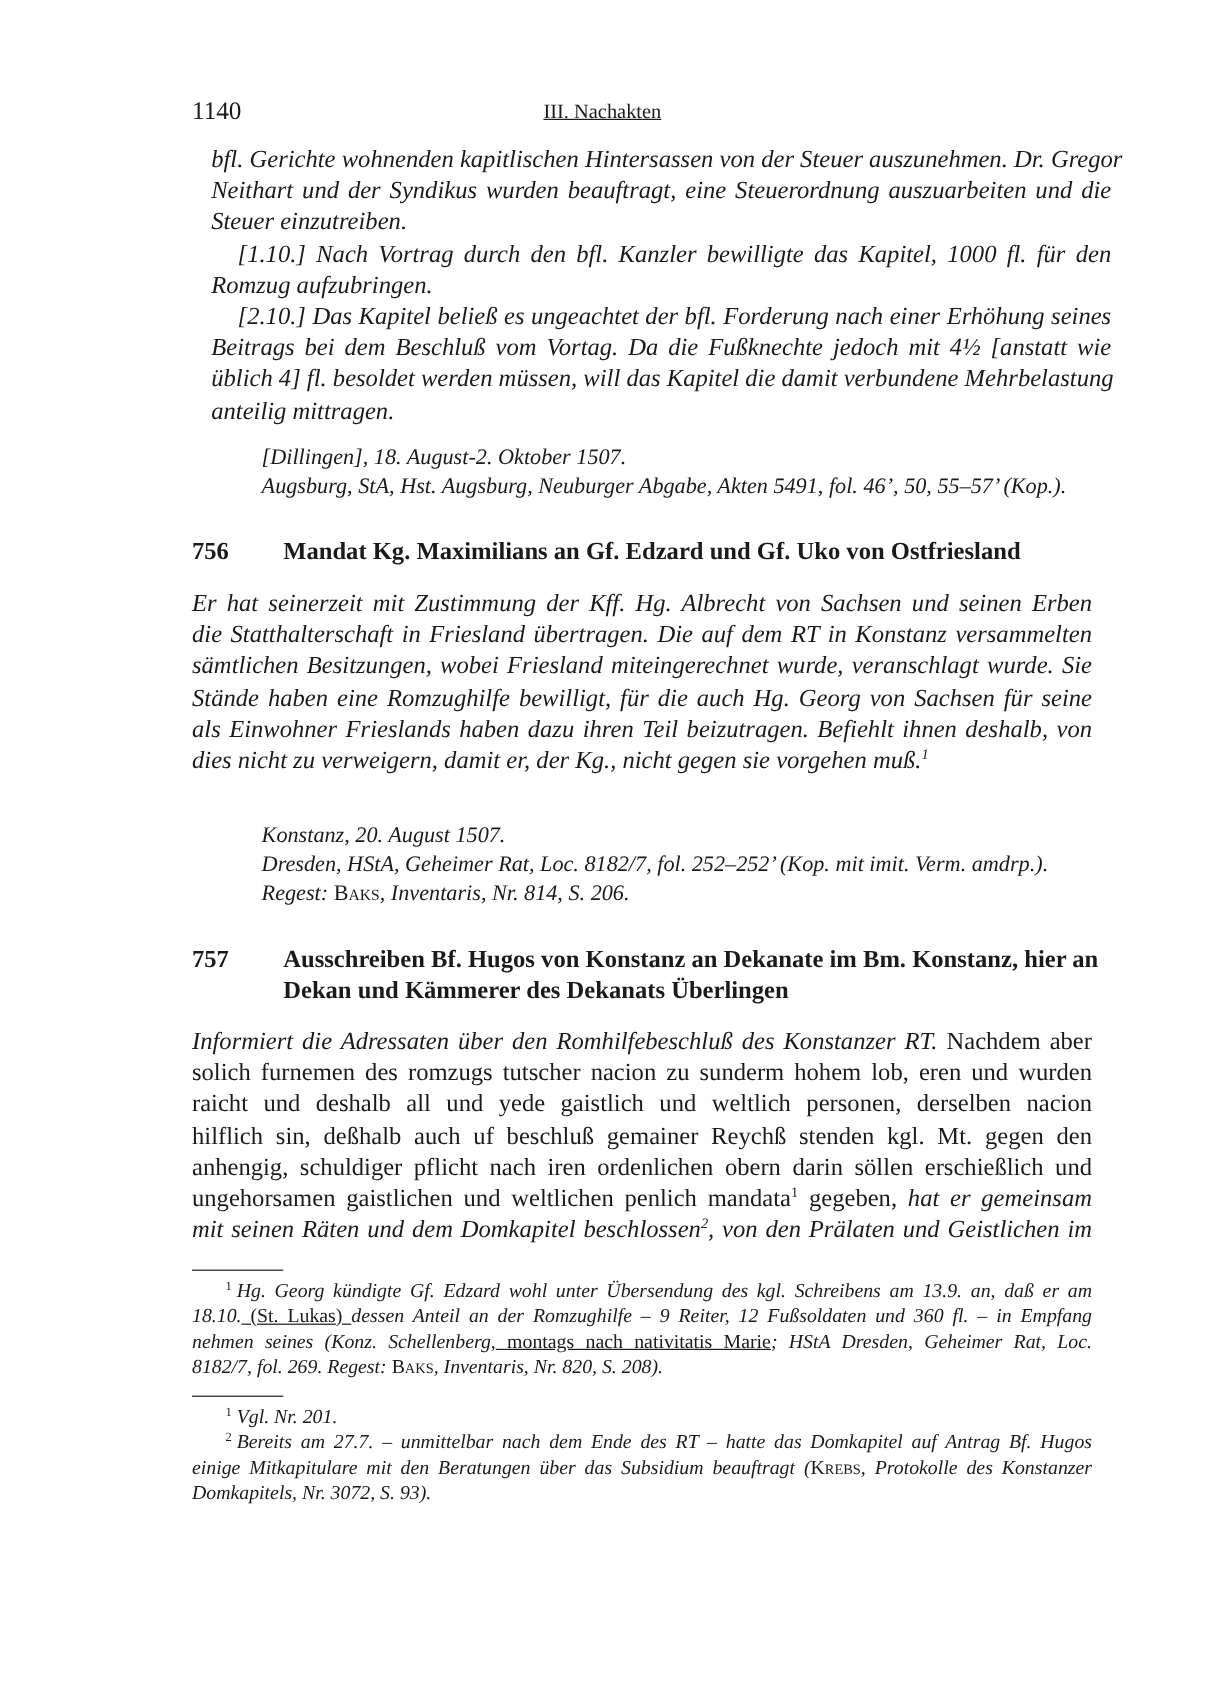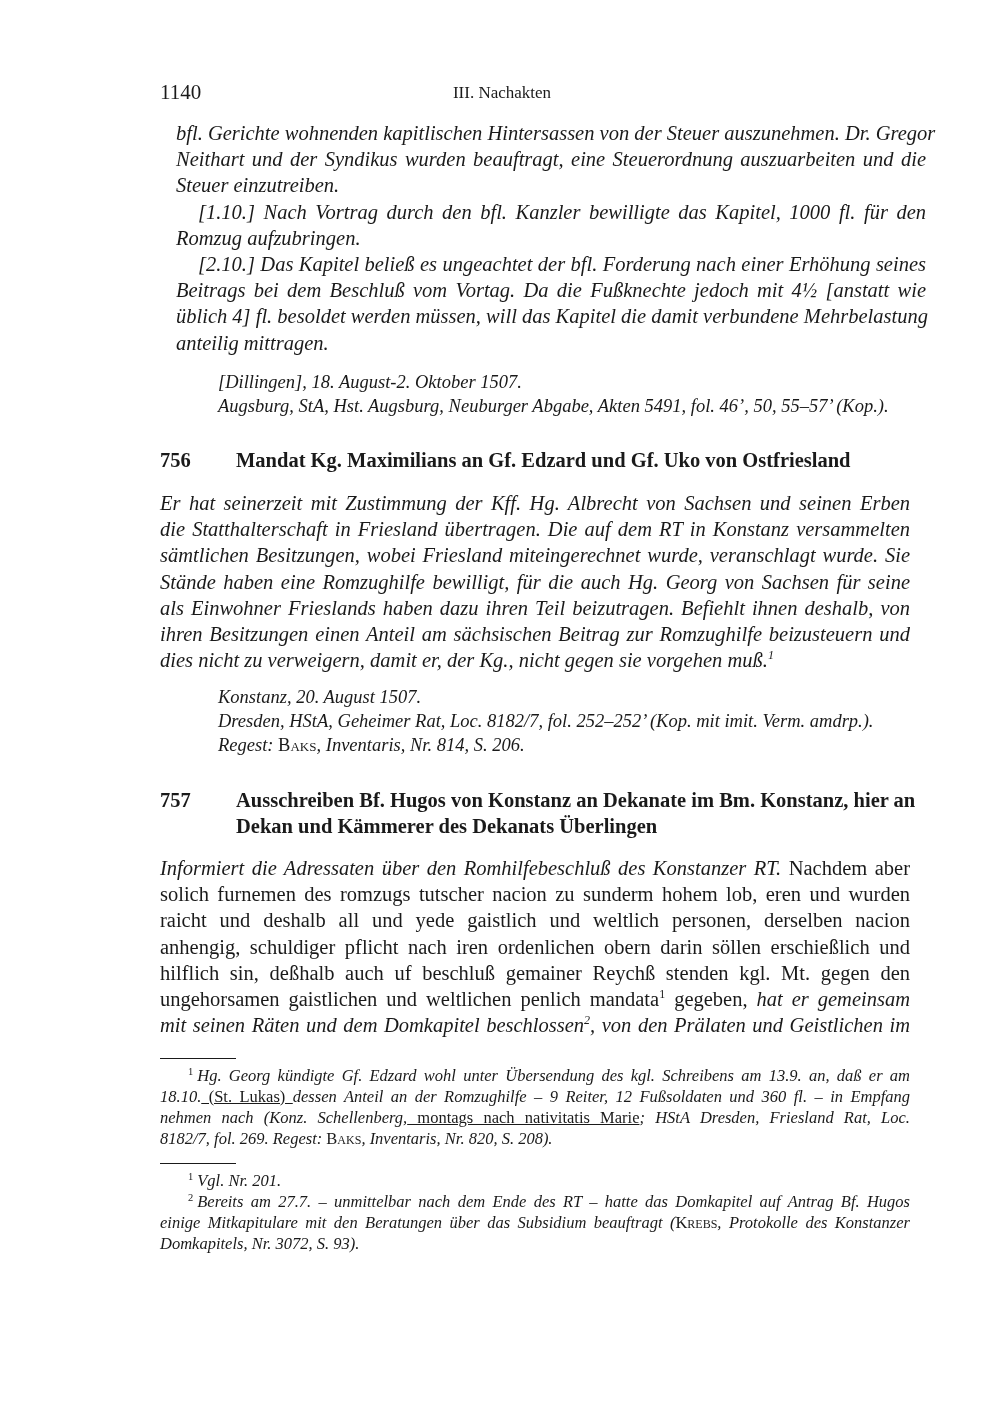--- a/index.html
+++ b/index.html
@@ -1,20 +1,20 @@
 <!DOCTYPE html>
 <html><head>
 <meta charset="utf-8">
 <style>
   html, body { margin: 0; padding: 0; background: #ffffff; }
   body { width: 1004px; height: 1418px; position: relative; overflow: hidden;
          font-family: "Liberation Serif", "DejaVu Serif", serif; color: #1a1a1a; }
   .page { position: absolute; left: 0; top: 0; width: 1004px; height: 1418px; border-radius: 30px; }
   .header-num { position: absolute; left: 160px; top: 80px; font-size: 21px; }
-  .header-title { position: absolute; left: 0; width: 1004px; top: 83px; text-align: center; font-size: 17px; }
+  .header-title { position: absolute; left: 0; width: 1004px; top: 83px; text-align: center; font-size: 17px; text-decoration: underline; }
   .block { position: absolute; left: 160px; width: 750px; }
   .line { display: block; white-space: nowrap; font-size: 20.5px; line-height: 26.2px; height: 26.2px;
           text-align: justify; text-align-last: justify; }
   .line.last { text-align-last: left; }
   .it { font-style: italic; }
   .ind { padding-left: 22px; }
   .src { position: absolute; left: 218px; width: 700px; }
   .src .line { font-size: 18.5px; line-height: 24px; height: 24px; text-align-last: left; font-style: italic; }
   .sc { font-variant: small-caps; font-style: normal; }
   .up { font-style: normal; text-decoration: underline; }
@@ -60,21 +60,20 @@
         <span>Mandat Kg. Maximilians an Gf. Edzard und Gf. Uko von Ostfriesland</span>
       </div>
   </div>
 
   <div class="block it" style="top:490px;">
     <span class="line">Er hat seinerzeit mit Zustimmung der Kff. Hg. Albrecht von Sachsen und seinen Erben</span>
     <span class="line">die Statthalterschaft in Friesland übertragen. Die auf dem RT in Konstanz versammelten</span>
     <span class="line">sämtlichen Besitzungen, wobei Friesland miteingerechnet wurde, veranschlagt wurde. Sie</span>
     <span class="line">Stände haben eine Romzughilfe bewilligt, für die auch Hg. Georg von Sachsen für seine</span>
     <span class="line">als Einwohner Frieslands haben dazu ihren Teil beizutragen. Befiehlt ihnen deshalb, von</span>
-    <span class="line">ihren Besitzungen einen Anteil am sächsischen Beitrag zur Romzughilfe beizusteuern und</span>
     <span class="line last"><span>dies nicht zu verweigern, damit er, der Kg., nicht gegen sie vorgehen muß.</span><span class="sup">1</span></span>
   </div>
 
   <div class="src" style="top:685px;">
     <span class="line">Konstanz, 20. August 1507.</span>
     <span class="line">Dresden, HStA, Geheimer Rat, Loc. 8182/7, fol. 252–252’ (Kop. mit imit. Verm. amdrp.).</span>
     <span class="line"><span>Regest:</span> <span class="sc">Baks</span><span>, Inventaris, Nr. 814, S. 206.</span></span>
   </div>
 
   <div class="heading" style="top:787px;">
@@ -82,31 +81,31 @@
     <div class="txt">
       <span>Ausschreiben Bf. Hugos von Konstanz an Dekanate im Bm. Konstanz, hier an</span>
       <span>Dekan und Kämmerer des Dekanats Überlingen</span>
     </div>
   </div>
 
   <div class="block" style="top:855px;">
     <span class="line"><span class="it">Informiert die Adressaten über den Romhilfebeschluß des Konstanzer RT.</span><span> Nachdem aber</span></span>
     <span class="line">solich furnemen des romzugs tutscher nacion zu sunderm hohem lob, eren und wurden</span>
     <span class="line">raicht und deshalb all und yede gaistlich und weltlich personen, derselben nacion</span>
+    <span class="line">hilflich sin, deßhalb auch uf beschluß gemainer Reychß stenden kgl. Mt. gegen den</span>
     <span class="line">anhengig, schuldiger pflicht nach iren ordenlichen obern darin söllen erschießlich und</span>
-    <span class="line">hilflich sin, deßhalb auch uf beschluß gemainer Reychß stenden kgl. Mt. gegen den</span>
     <span class="line"><span>ungehorsamen gaistlichen und weltlichen penlich mandata</span><span class="sup">1</span><span> gegeben,</span><span class="it"> hat er gemeinsam</span></span>
     <span class="line it"><span>mit seinen Räten und dem Domkapitel beschlossen</span><span class="sup">2</span><span>, von den Prälaten und Geistlichen im</span></span>
   </div>
 
   <div class="rule" style="top:1058px;"></div>
   <div class="fn it" style="top:1065px;">
     <span class="line first"><span class="fnmark">1</span><span>Hg. Georg kündigte Gf. Edzard wohl unter Übersendung des kgl. Schreibens am 13.9. an, daß er am</span></span>
     <span class="line"><span>18.10.</span><span class="up"> (St. Lukas) </span><span>dessen Anteil an der Romzughilfe – 9 Reiter, 12 Fußsoldaten und 360 fl. – in Empfang</span></span>
-    <span class="line"><span>nehmen nach (Konz. Schellenberg,</span><span class="up"> montags nach nativitatis Marie</span><span>; HStA Dresden, Friesland Rat, Loc.</span></span>
+    <span class="line"><span>nehmen seines (Konz. Schellenberg,</span><span class="up"> montags nach nativitatis Marie</span><span>; HStA Dresden, Geheimer Rat, Loc.</span></span>
     <span class="line last"><span>8182/7, fol. 269. Regest: </span><span class="sc">Baks</span><span>, Inventaris, Nr. 820, S. 208).</span></span>
   </div>
 
   <div class="rule" style="top:1163px;"></div>
   <div class="fn it" style="top:1170px;">
     <span class="line first last"><span class="fnmark">1</span><span>Vgl. Nr. 201.</span></span>
     <span class="line first"><span class="fnmark">2</span><span>Bereits am 27.7. – unmittelbar nach dem Ende des RT – hatte das Domkapitel auf Antrag Bf. Hugos</span></span>
     <span class="line"><span>einige Mitkapitulare mit den Beratungen über das Subsidium beauftragt (</span><span class="sc">Krebs</span><span>, Protokolle des Konstanzer</span></span>
     <span class="line last">Domkapitels, Nr. 3072, S. 93).</span>
   </div>

